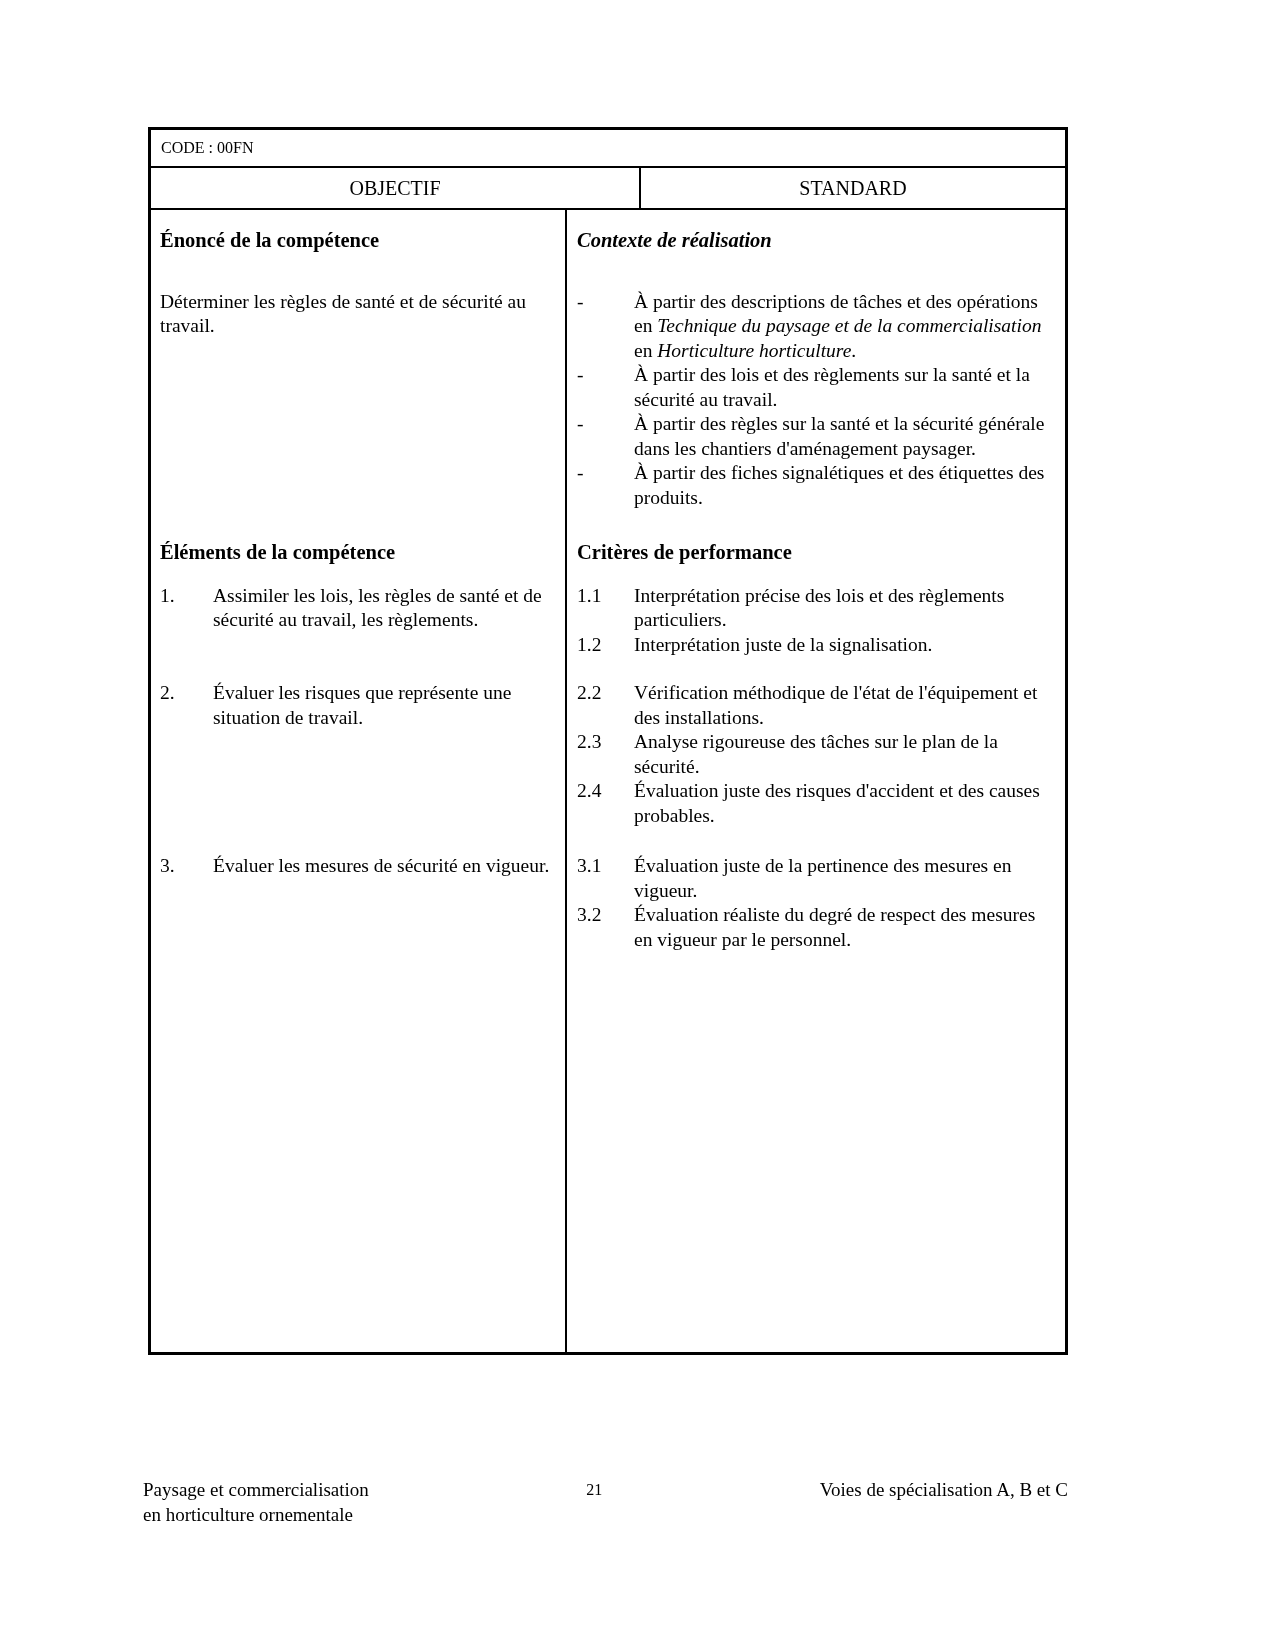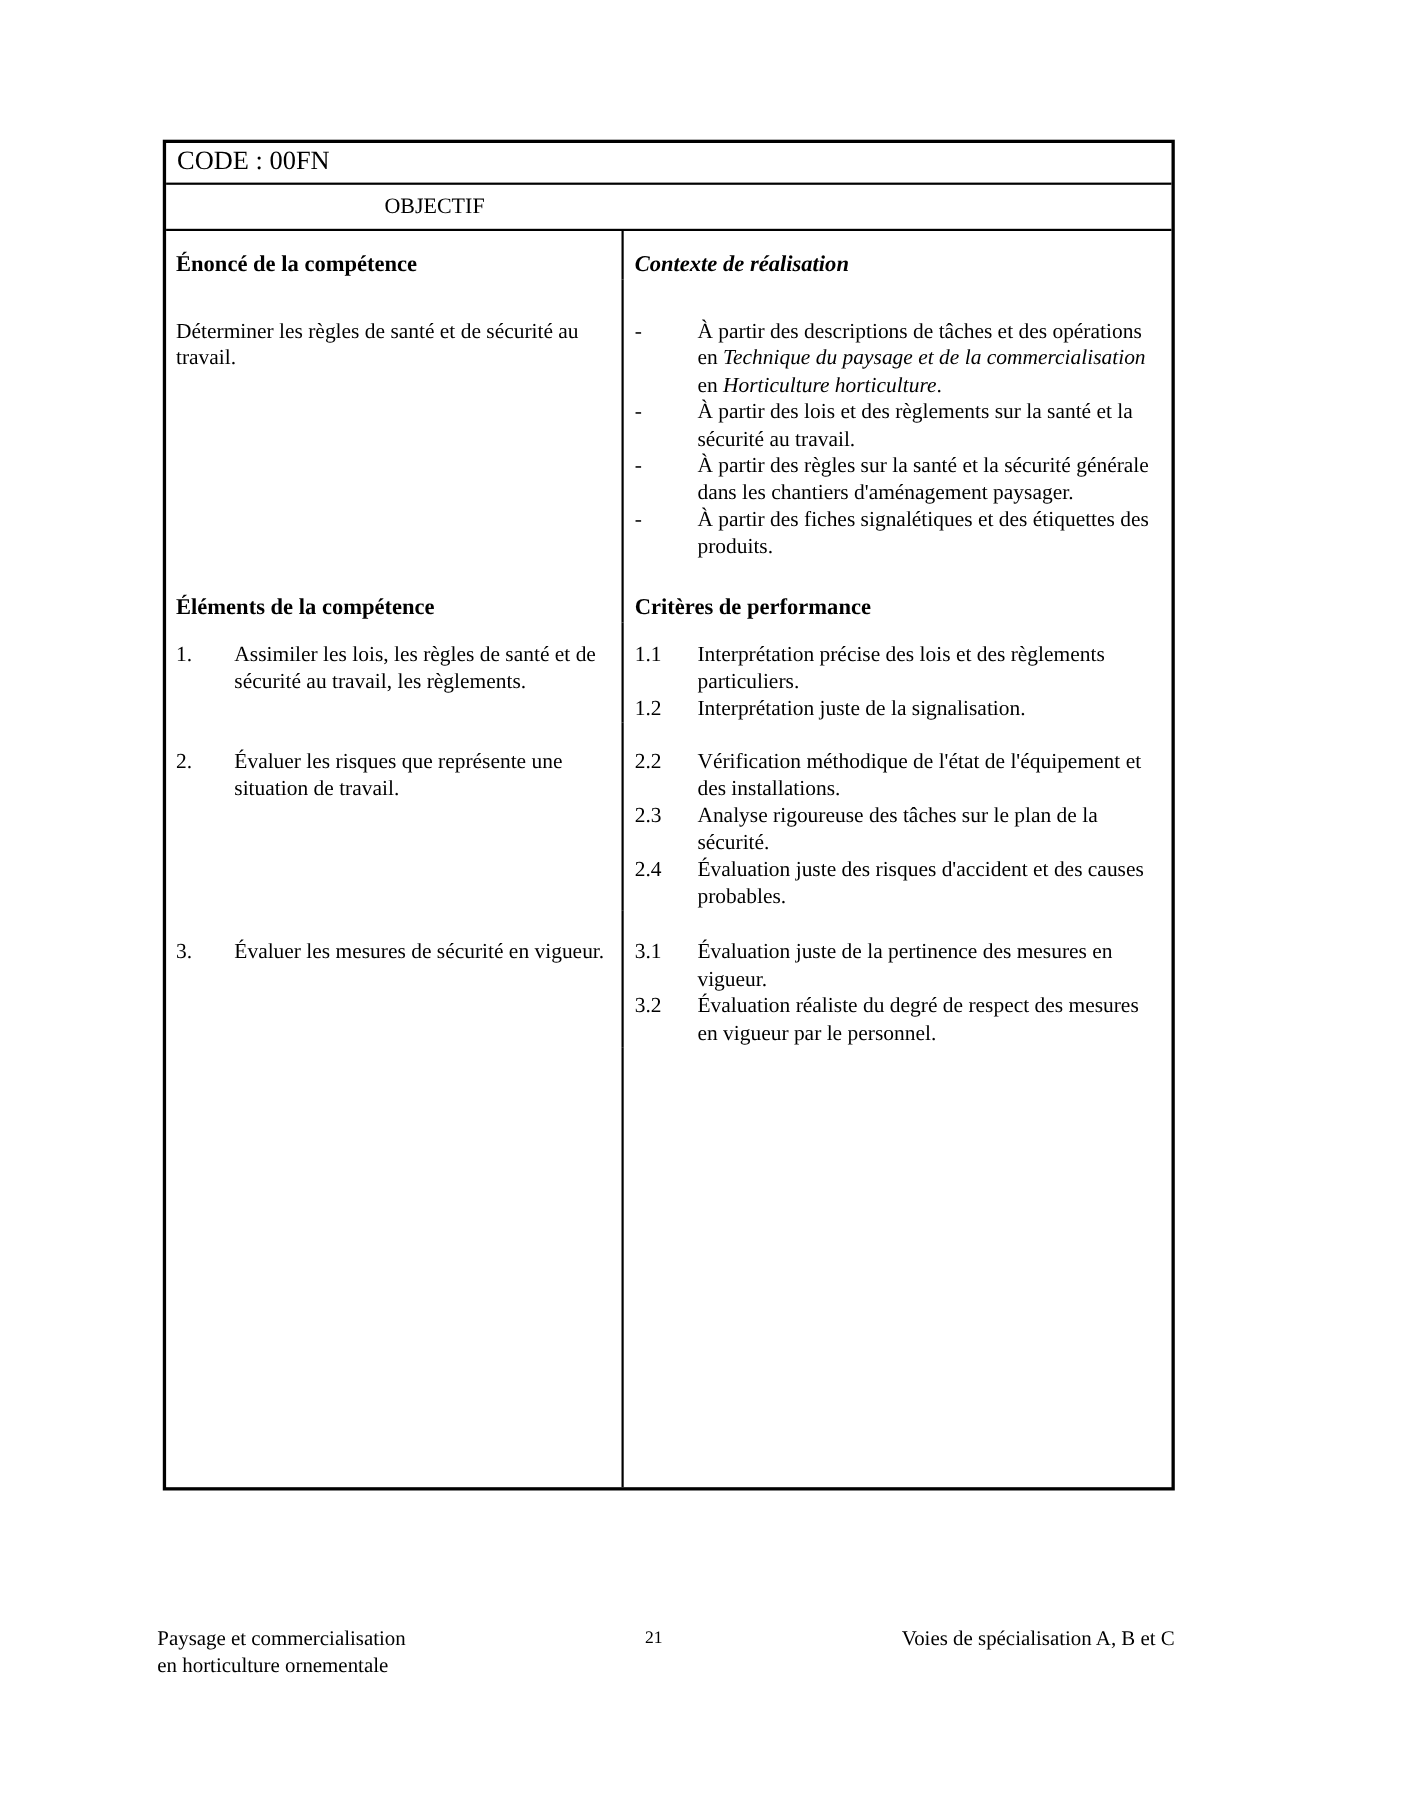--- a/index.html
+++ b/index.html
@@ -19,21 +19,21 @@
     width: 920px;
     height: 1228px;
     border: 3px solid #000;
     box-sizing: border-box;
     display: flex;
     flex-direction: column;
   }
   .code-row {
     border-bottom: 2px solid #000;
     padding: 5px 10px 6px 10px;
-    font-size: 24px;
+    font-size: 16px;
     line-height: 25px;
   }
   .col-headers {
     display: flex;
     border-bottom: 2px solid #000;
     font-size: 20px;
   }
   .col-headers .hcell {
     text-align: center;
     padding: 9px 0 8px 0;
@@ -87,20 +87,21 @@
 <div class="page">
 
   <div class="doc-table">
 
     <div class="code-row">
       <span>CODE : 00FN</span>
     </div>
 
     <div class="col-headers">
       <div class="hcell h-left">OBJECTIF</div>
+      <div class="hcell h-right">STANDARD</div>
     </div>
 
     <div class="main">
 
       <div class="lc pt-title1">
         <span class="sec-title">Énoncé de la compétence</span>
       </div>
       <div class="rc pt-title1">
         <span class="sec-title italic">Contexte de réalisation</span>
       </div>

